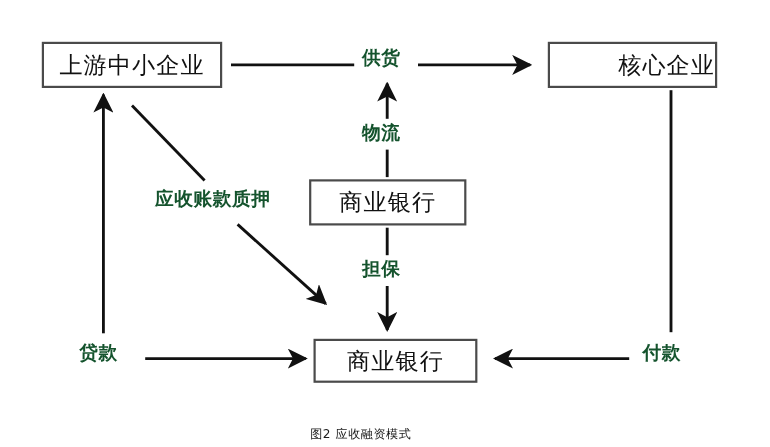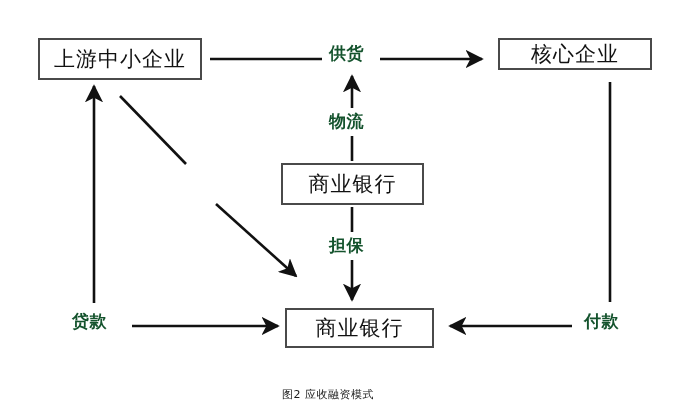--- a/index.html
+++ b/index.html
@@ -58,21 +58,21 @@
     color: #1a1a1a;
     white-space: nowrap;
     line-height: 1;
     letter-spacing: 0.5px;
   }
 
   
   #node-upstream { left: 38px;  top: 38px;  width: 164px; height: 42px; text-align: center; }
   #node-upstream .node-label { font-size: 21px; }
 
-  #node-core     { left: 498px; top: 38px;  width: 154px; height: 32px; }
+  #node-core     { left: 498px; top: 38px;  width: 154px; height: 42px; justify-content: flex-end; }
   #node-core .node-label { font-size: 21px; }
 
   #node-logistics{ left: 281px; top: 163px; width: 143px; height: 42px; }
   #node-logistics .node-label { font-size: 21px; }
 
   #node-bank     { left: 285px; top: 308px; width: 149px; height: 40px; }
   #node-bank .node-label { font-size: 21px; }
 
   
   #label-supply     { left: 329px; top: 45px;  font-size: 17px; }
@@ -130,20 +130,21 @@
   <div class="node-box" id="node-bank">
     <span class="node-label">商业银行</span>
   </div>
 
   <div class="edge-label" id="label-supply">供货</div>
 
   <div class="edge-label" id="label-logistics">物流</div>
 
   <div class="edge-label" id="label-guarantee">担保</div>
 
+  <div class="edge-label" id="label-pledge">应收账款质押</div>
 
   <div class="edge-label" id="label-loan">贷款</div>
 
   <div class="edge-label" id="label-payment">付款</div>
 
   <div class="caption" id="figure-caption">图2 应收融资模式</div>
 
 </div>
 
 </body></html>

